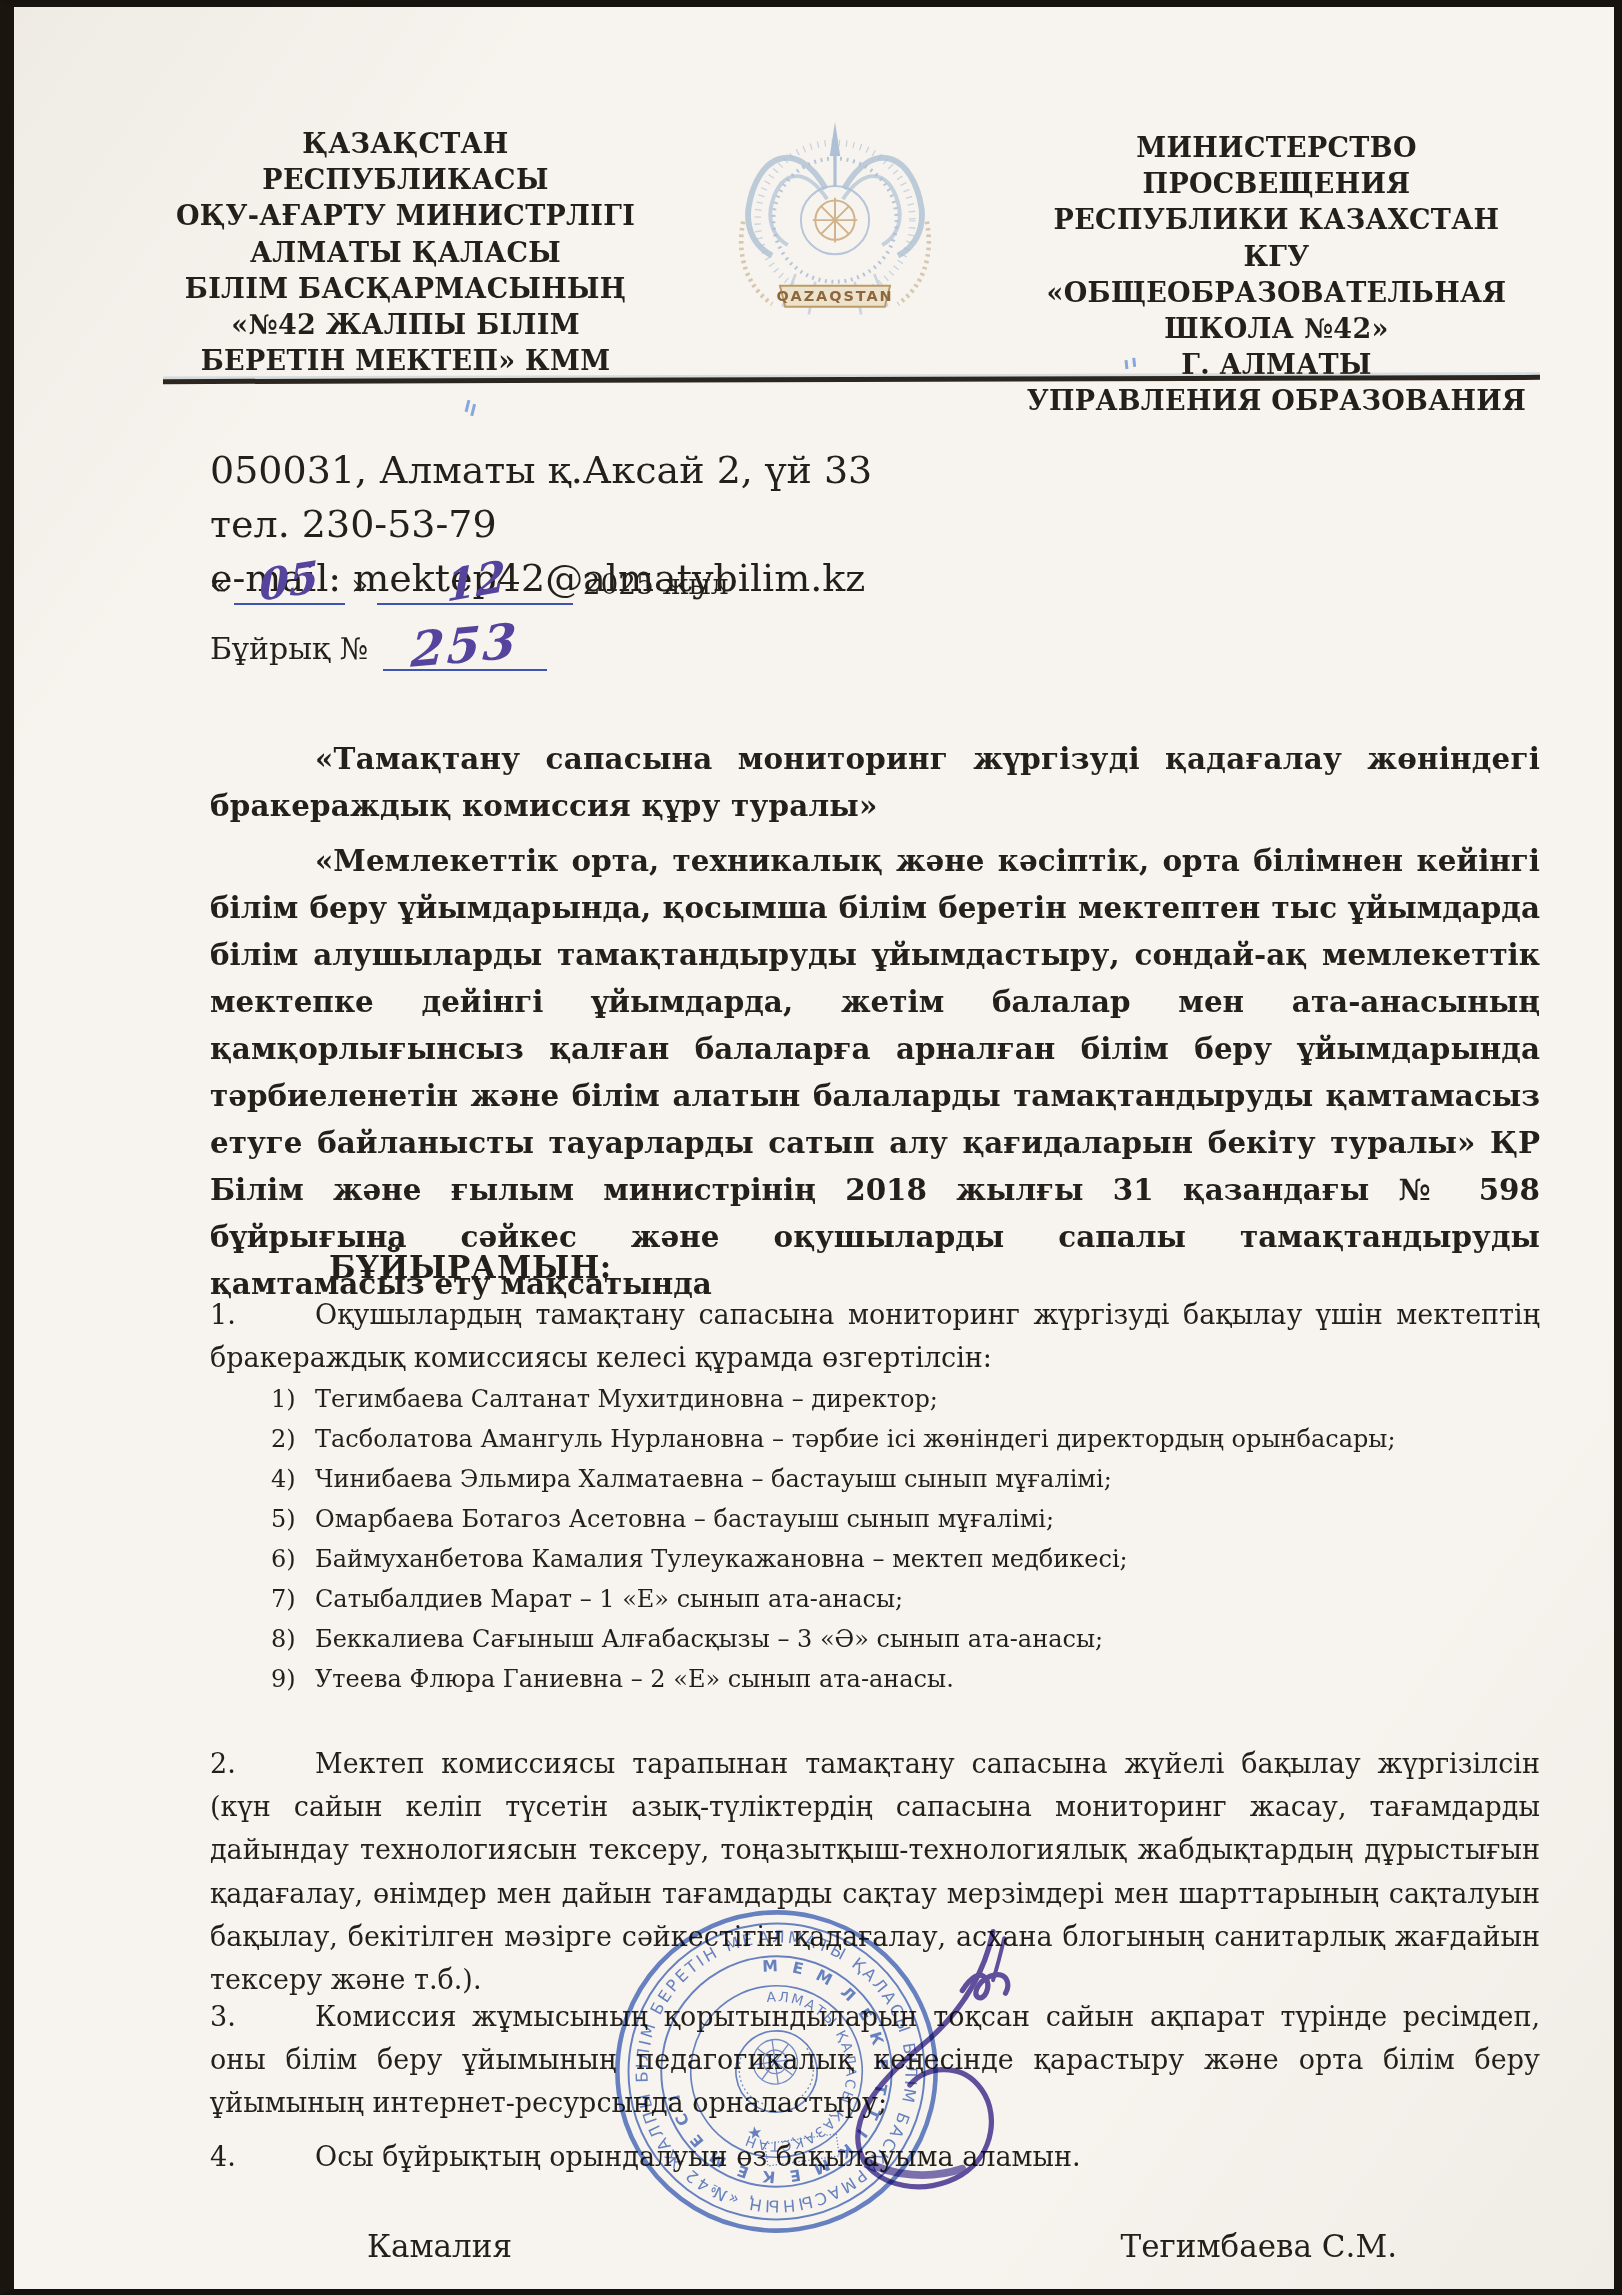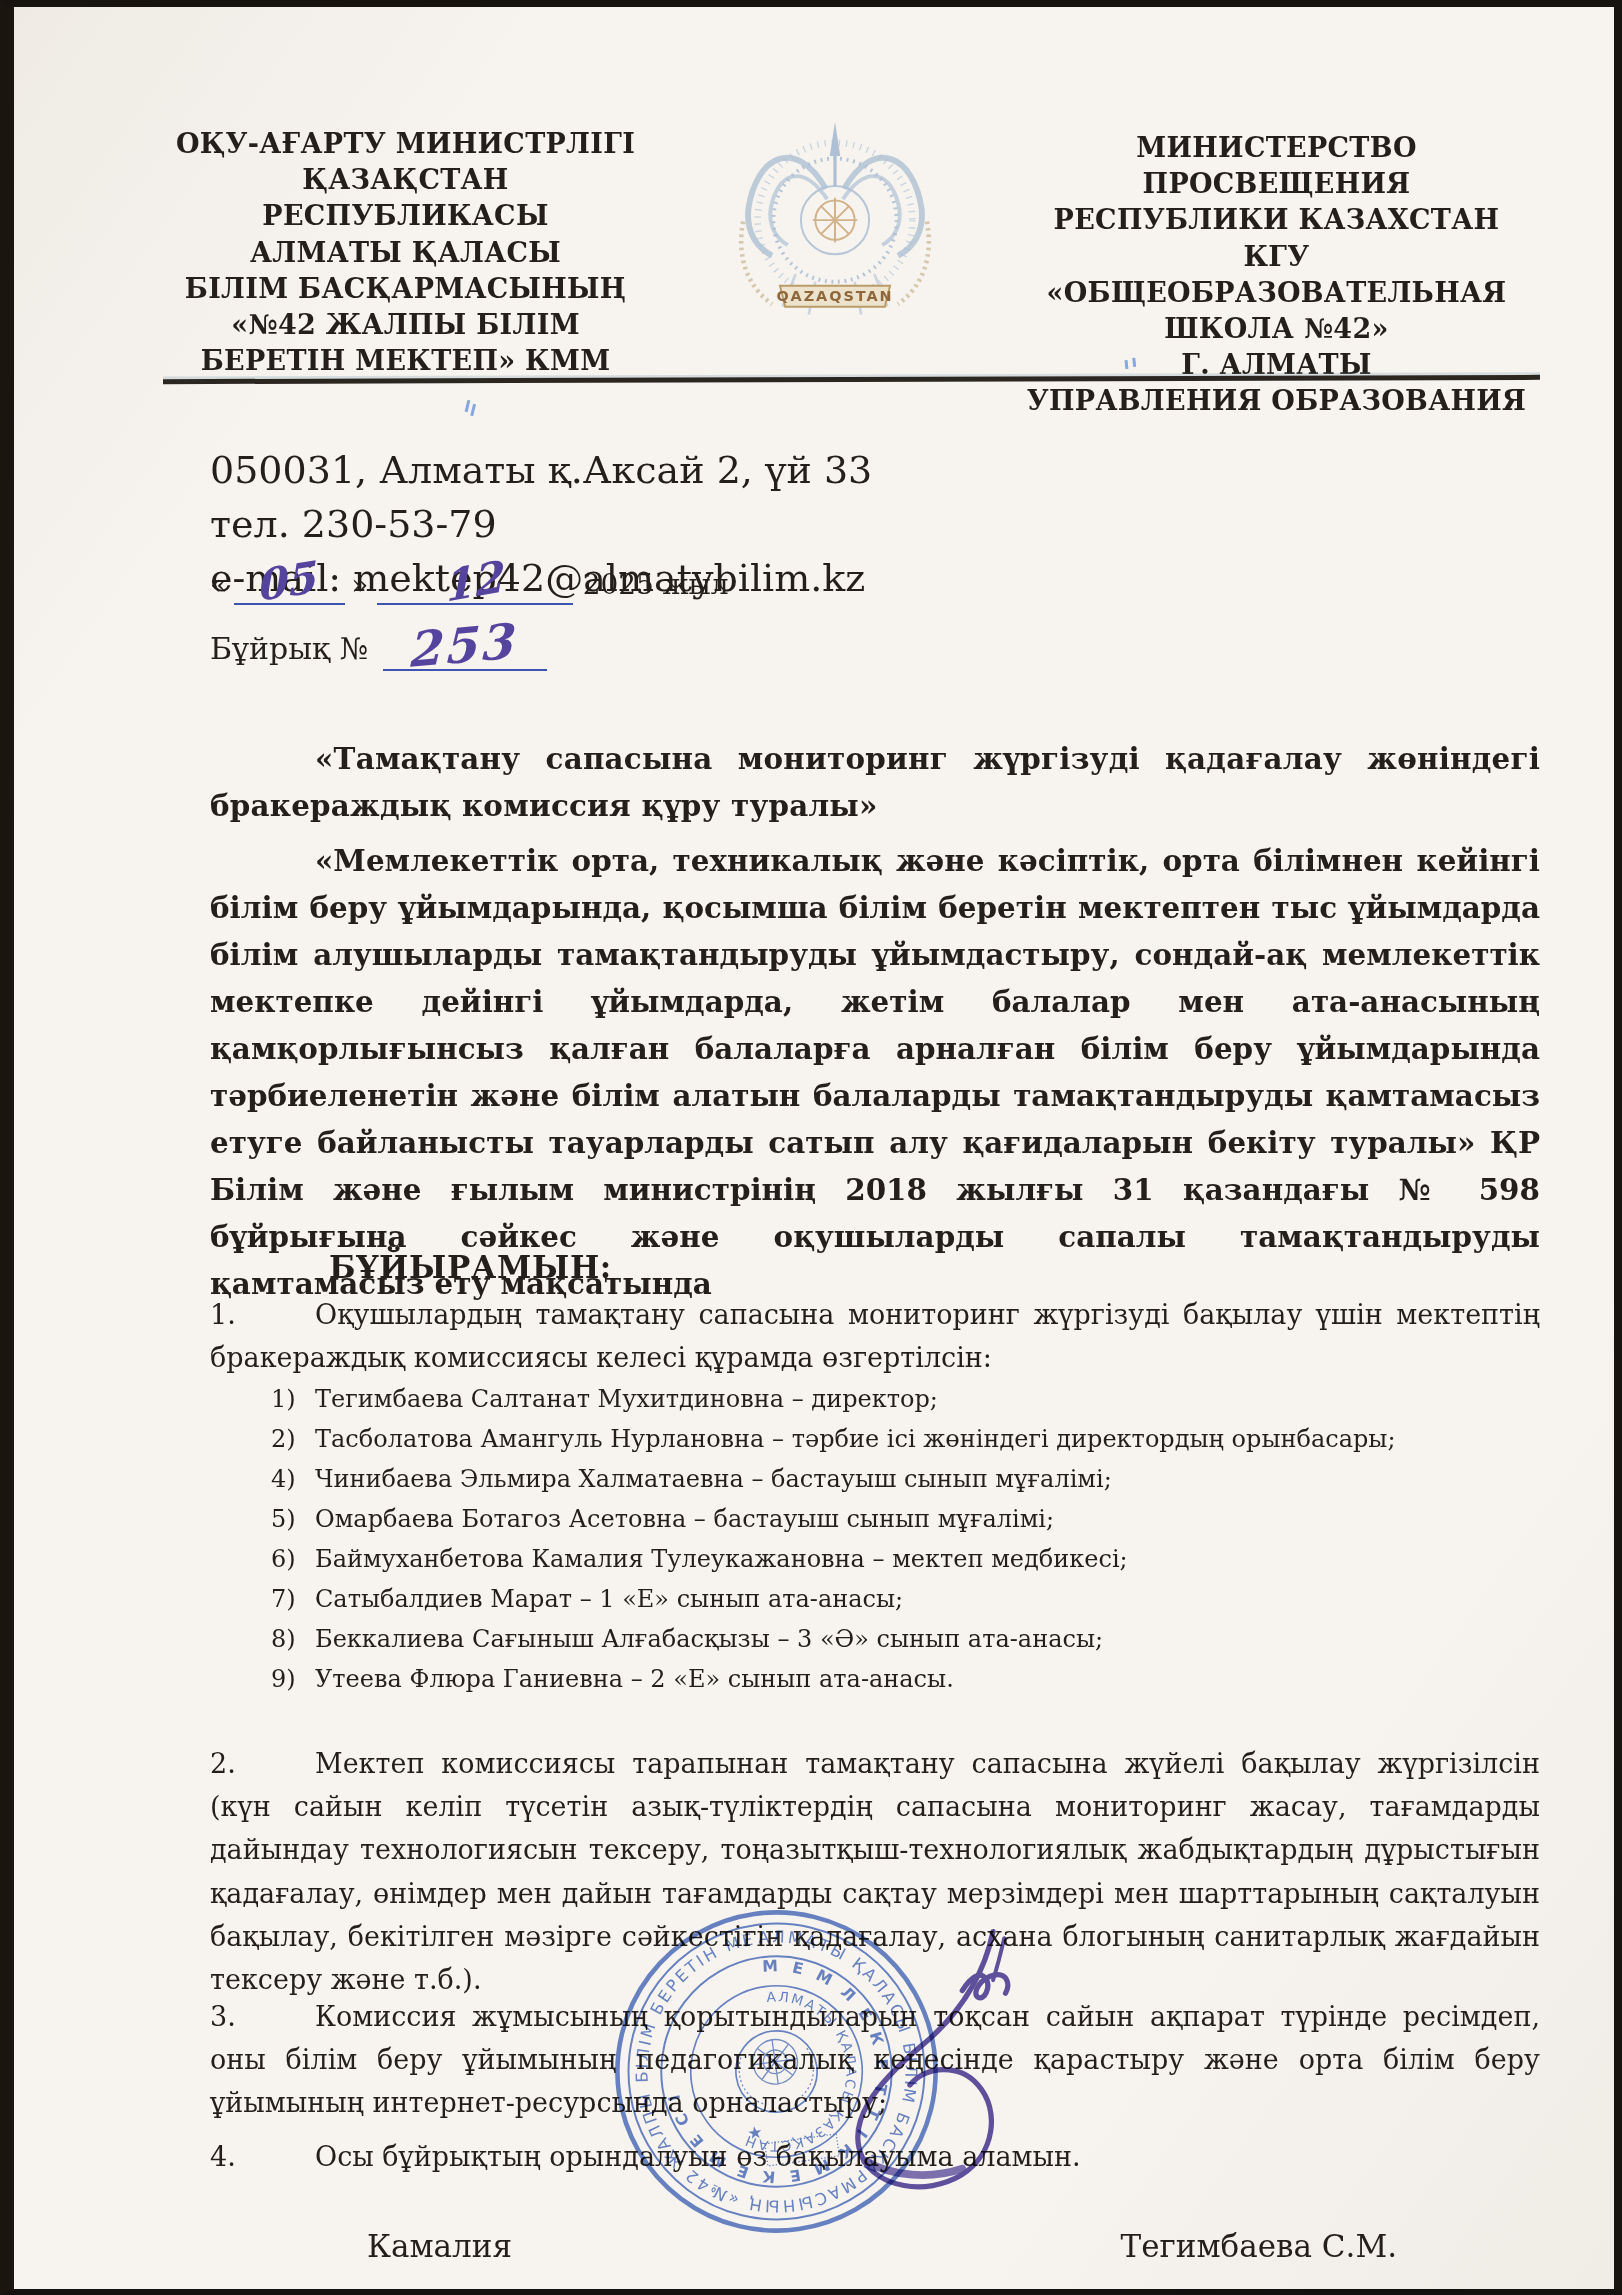--- a/index.html
+++ b/index.html
@@ -69,22 +69,22 @@
   .speck.s1{left:452px;top:393px;transform:rotate(14deg);box-shadow:6.5px 2.6px 0 #4a7fd4;}
   .speck.s2{left:1111px;top:353px;transform:rotate(-6deg);box-shadow:7.9px -1.3px 0 #4a7fd4;height:9.2px;}
 </style>
 </head>
 <body>
 
 <div class="page">
 
   <div class="abs letterhead">
     <div class="lh-block lh-left">
+      <div>ҚАЗАҚСТАН РЕСПУБЛИКАСЫ</div>
       <div>ОҚУ-АҒАРТУ МИНИСТРЛІГІ</div>
-      <div>ҚАЗАҚСТАН РЕСПУБЛИКАСЫ</div>
       <div>АЛМАТЫ ҚАЛАСЫ</div>
       <div>БІЛІМ БАСҚАРМАСЫНЫҢ</div>
       <div>«№42 ЖАЛПЫ БІЛІМ</div>
       <div>БЕРЕТІН МЕКТЕП» КММ</div>
     </div>
 
     <div class="emblem-wrap">
       <svg viewBox="0 0 360 360" width="236" height="236">
         <g stroke="#a3b8d0" fill="none" stroke-width="2">
 

